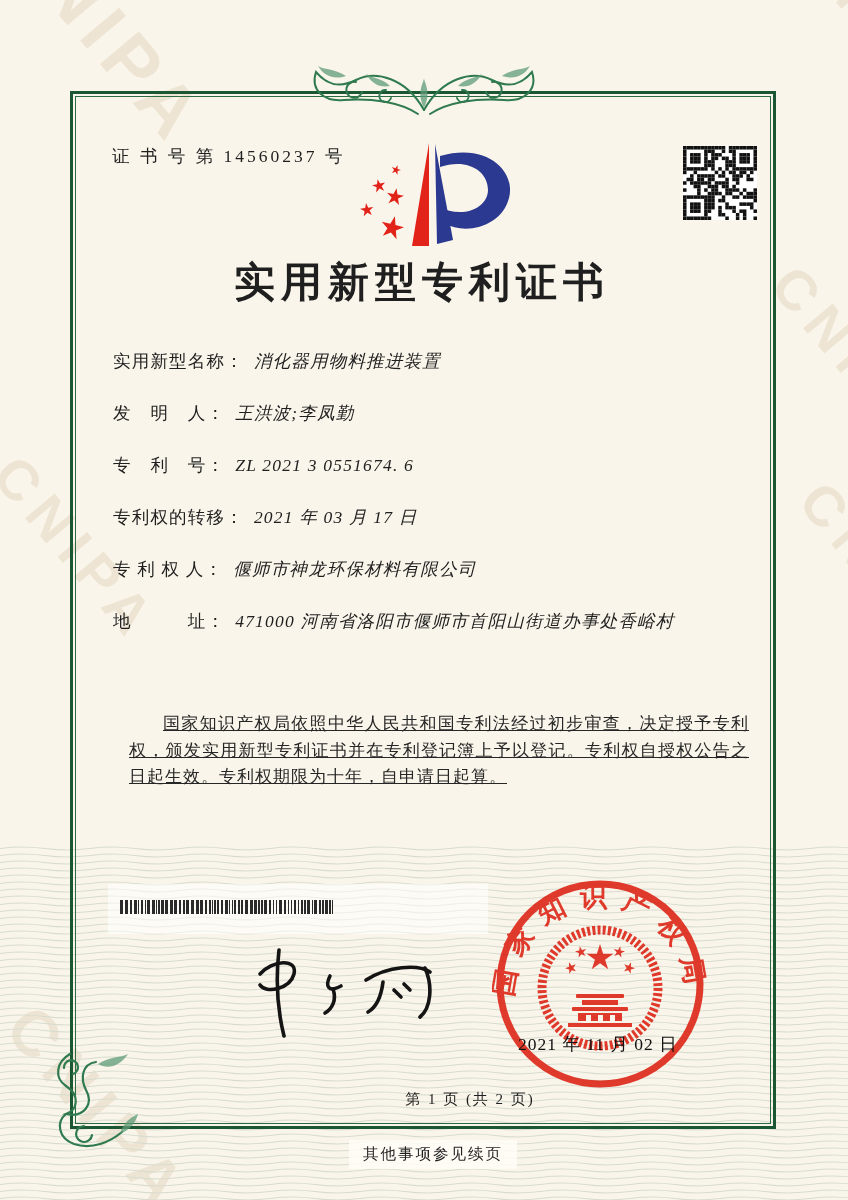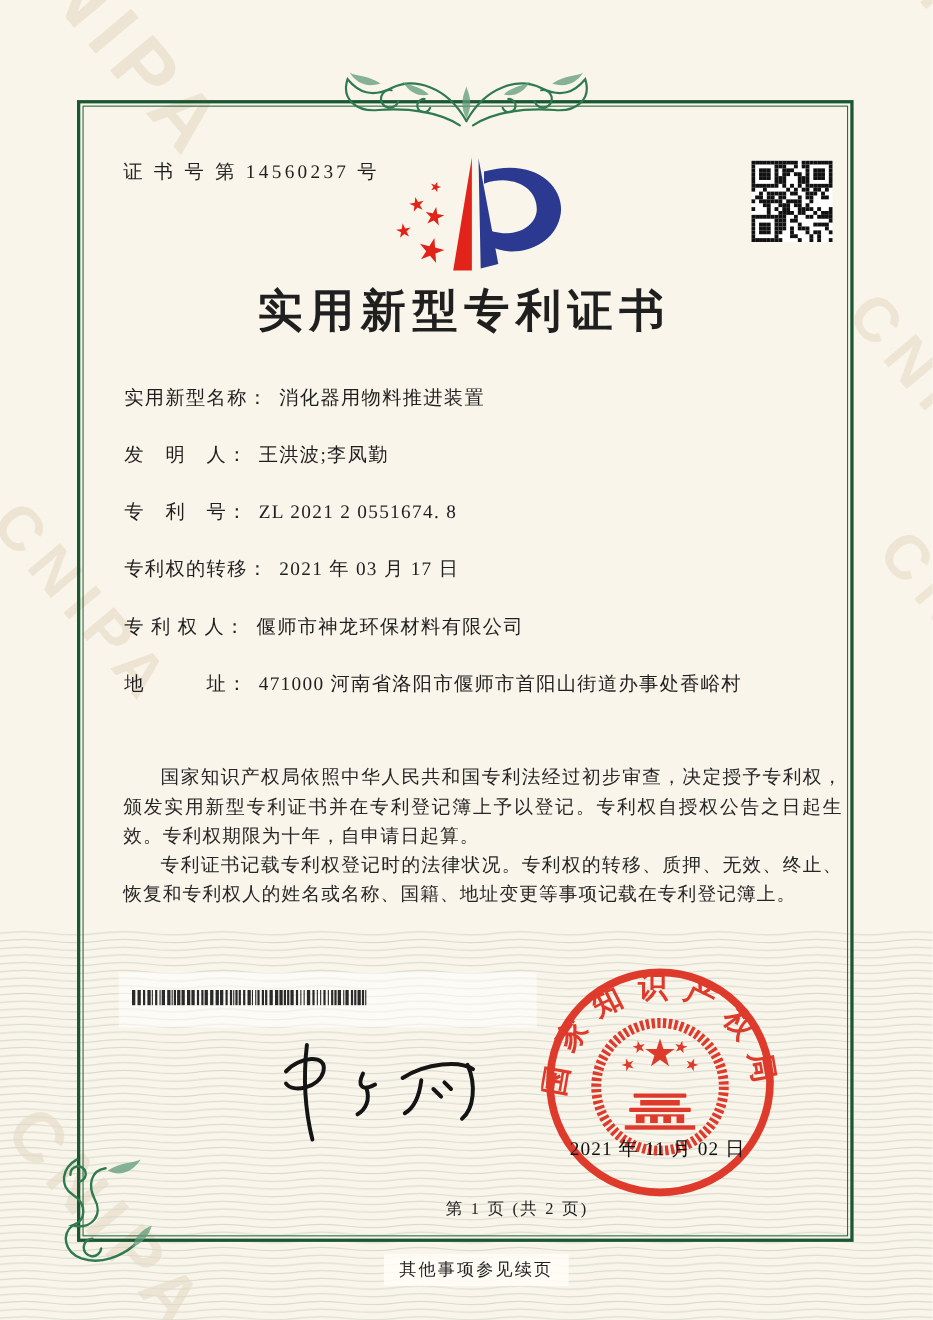--- a/index.html
+++ b/index.html
@@ -38,28 +38,28 @@
   }
   .logo{position:absolute;left:338px;top:140px;}
   .qr{position:absolute;left:683px;top:146px;}
   .title{
     position:absolute;left:0;top:255px;width:844px;margin:0;
     text-align:center;font-size:41px;font-weight:700;letter-spacing:6px;
   }
   .fields{position:absolute;left:113px;top:349px;width:660px;}
   .fields .row{position:relative;height:52px;font-size:17.5px;letter-spacing:1.2px;}
   .fields .label{display:inline-block;text-align:right;}
-  .fields .value{display:inline-block;margin-left:10px;}
+  .fields .value{display:inline-block;margin-left:10px;font-style:italic;}
   .fields .pair2{position:absolute;left:341px;top:0;}
   .body-text{
     position:absolute;left:112px;top:694px;width:654px;
     font-size:17px;line-height:26.5px;letter-spacing:1px;
     text-align:justify;color:#262626;
   }
-  .body-text p{margin:0;text-indent:2em;}
+  .body-text p{margin:17px;text-indent:2em;text-decoration:underline;}
   .barcode-box{
     position:absolute;left:108px;top:884px;width:380px;height:50px;
     background:rgba(255,255,255,.55);
   }
   .barcode{position:absolute;left:120px;top:900px;}
   .signer{
     position:absolute;left:113px;top:964px;
     font-size:19px;letter-spacing:2px;
   }
   .signer div{margin-bottom:13px;}
@@ -397,29 +397,28 @@
       <rect x="52.86" y="70.48" width="3.52" height="3.52" fill="#111"></rect>
       <rect x="59.90" y="70.48" width="3.52" height="3.52" fill="#111"></rect>
       <rect x="70.48" y="70.48" width="3.52" height="3.52" fill="#111"></rect>
     </svg>
 
   <h1 class="title">实用新型专利证书</h1>
 
   <div class="fields" id="fields">
       <div class="row"><span class="label">实用新型名称：</span><span class="value">消化器用物料推进装置</span></div>
       <div class="row"><span class="label">发　明　人：</span><span class="value">王洪波;李凤勤</span></div>
-      <div class="row"><span class="label">专　利　号：</span><span class="value">ZL 2021 2 0551674. 8</span></div>
+      <div class="row"><span class="label">专　利　号：</span><span class="value">ZL 2021 3 0551674. 6</span></div>
       <div class="row"><span class="label">专利权的转移：</span><span class="value">2021 年 03 月 17 日</span></div>
       <div class="row"><span class="label">专 利 权 人：</span><span class="value">偃师市神龙环保材料有限公司</span></div>
       <div class="row"><span class="label">地　　　址：</span><span class="value">471000 河南省洛阳市偃师市首阳山街道办事处香峪村</span></div>
     </div>
 
   <div class="body-text" id="body-text">
       <p>国家知识产权局依照中华人民共和国专利法经过初步审查，决定授予专利权，颁发实用新型专利证书并在专利登记簿上予以登记。专利权自授权公告之日起生效。专利权期限为十年，自申请日起算。</p>
-      <p>专利证书记载专利权登记时的法律状况。专利权的转移、质押、无效、终止、恢复和专利权人的姓名或名称、国籍、地址变更等事项记载在专利登记簿上。</p>
     </div>
 
   <div class="barcode-box"></div>
   <svg class="barcode" id="barcode" width="216" height="14">
       <rect x="0" y="0" width="3" height="14" fill="#2a2a2a"></rect>
       <rect x="5" y="0" width="3" height="14" fill="#2a2a2a"></rect>
       <rect x="10" y="0" width="2" height="14" fill="#2a2a2a"></rect>
       <rect x="14" y="0" width="3" height="14" fill="#2a2a2a"></rect>
       <rect x="18" y="0" width="1" height="14" fill="#2a2a2a"></rect>
       <rect x="21" y="0" width="2" height="14" fill="#2a2a2a"></rect>

